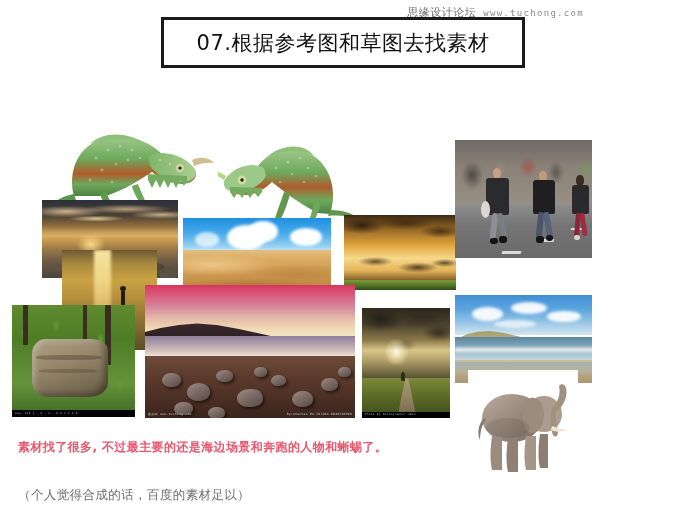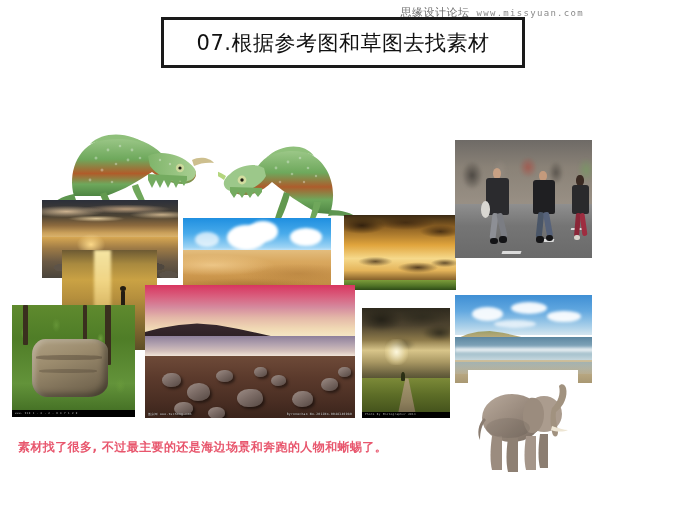--- a/index.html
+++ b/index.html
@@ -316,21 +316,21 @@
     font-family:"DejaVu Sans","Liberation Sans",sans-serif;
   }
 </style>
 </head>
 <body>
 
 <div class="stage">
 
   <div class="watermark">
     <span class="wm-cn">思缘设计论坛</span>
-    <span class="wm-url">www.missyuan.com</span>
+    <span class="wm-url">www.tuchong.com</span>
   </div>
 
   <div class="title-box">
     <span class="title-text">07.根据参考图和草图去找素材</span>
   </div>
 
   <div class="collage">
 
     <div class="ph cham" style="left:20px;top:20px;width:200px;height:125px;z-index:2;">
       <svg viewBox="0 0 200 125" preserveAspectRatio="none">
@@ -627,14 +627,15 @@
 
         <path d="M16 48 C10 54 9 64 12 70 C12 62 14 54 18 50 Z" fill="#8a7c70"></path>
 
         <ellipse cx="40" cy="58" rx="22" ry="10" fill="#000" opacity=".08"></ellipse>
       </svg>
     </div>
 
   </div>
 
   <div class="cap-red">素材找了很多, 不过最主要的还是海边场景和奔跑的人物和蜥蜴了。</div>
+  <div class="cap-gray">（个人觉得合成的话，百度的素材足以）</div>
 
 </div>
 
 </body></html>

